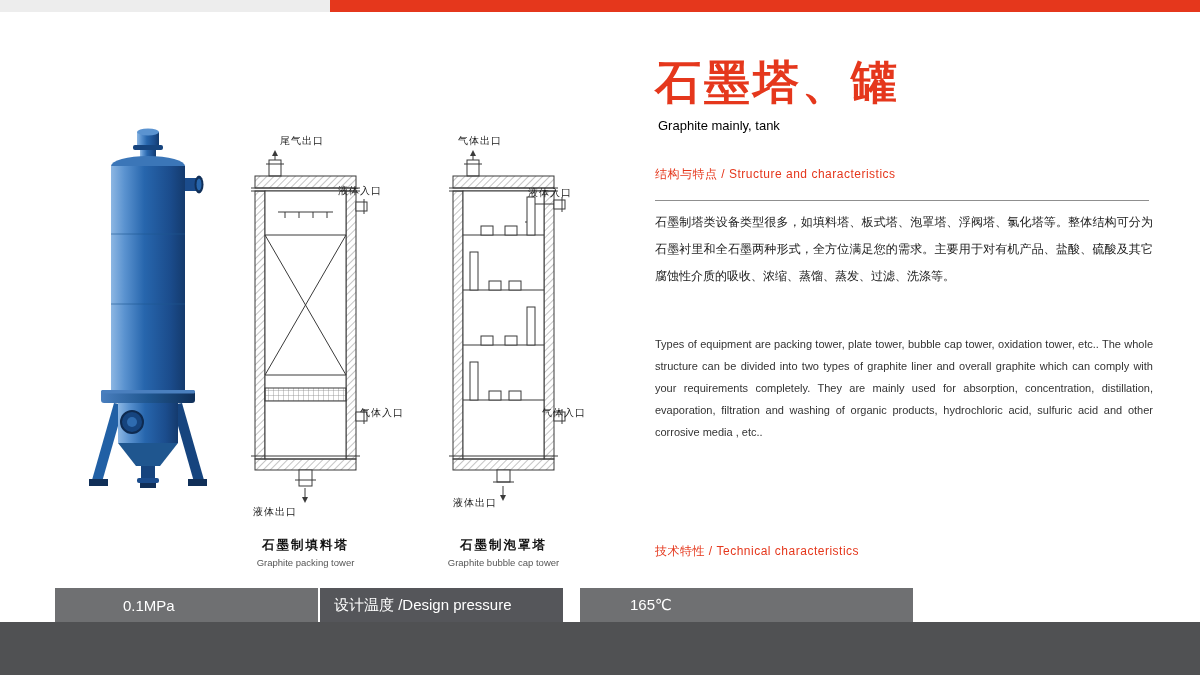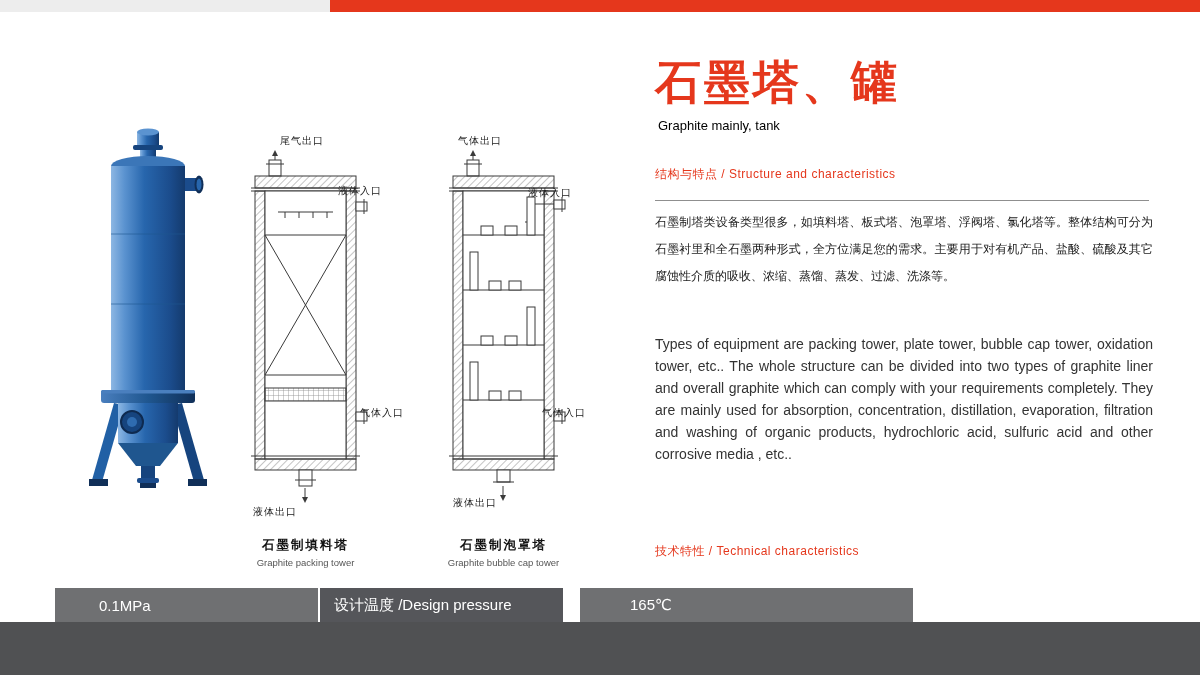--- a/index.html
+++ b/index.html
@@ -50,34 +50,34 @@
   }
   .h-structure{left:655px;top:166px;}
   .h-technical{left:655px;top:543px;}
   .rule{left:655px;top:200px;width:494px;height:1px;background:#8f8f8f;}
   .para-cn{
     left:655px;top:209px;width:498px;
     font-size:12px;line-height:27px;color:#1a1a1a;text-align:justify;
   }
   .para-en{
     left:655px;top:333px;width:498px;
-    font-size:14px;line-height:22px;color:#333;text-align:justify;
+    font-size:11px;line-height:22px;color:#333;text-align:justify;
   }
 
   
   .spec-bar{
     left:55px;top:588px;width:1145px;height:34px;
     display:flex;column-gap:2px;background:#fff;
   }
   .spec-cell{
     display:flex;align-items:center;
     color:#fff;font-size:15px;white-space:nowrap;
   }
   .spec-cell.label{background:var(--bar-label);padding-left:14px;}
-  .spec-cell.value{background:var(--bar-value);padding-left:44px;}
+  .spec-cell.value{background:var(--bar-value);padding-left:68px;}
   .spec-cell:nth-child(1){width:263px;}
   .spec-cell:nth-child(2){width:243px;}
   .spec-cell:nth-child(3){width:333px;padding-left:50px;margin-left:15px;}
   .spec-cell:nth-child(4){width:356px;padding-left:16px;}
   .bottom-strip{left:0;top:622px;width:1200px;height:53px;background:var(--bar-strip);}
 
   svg{display:block;}
 </style>
 </head>
 <body>

